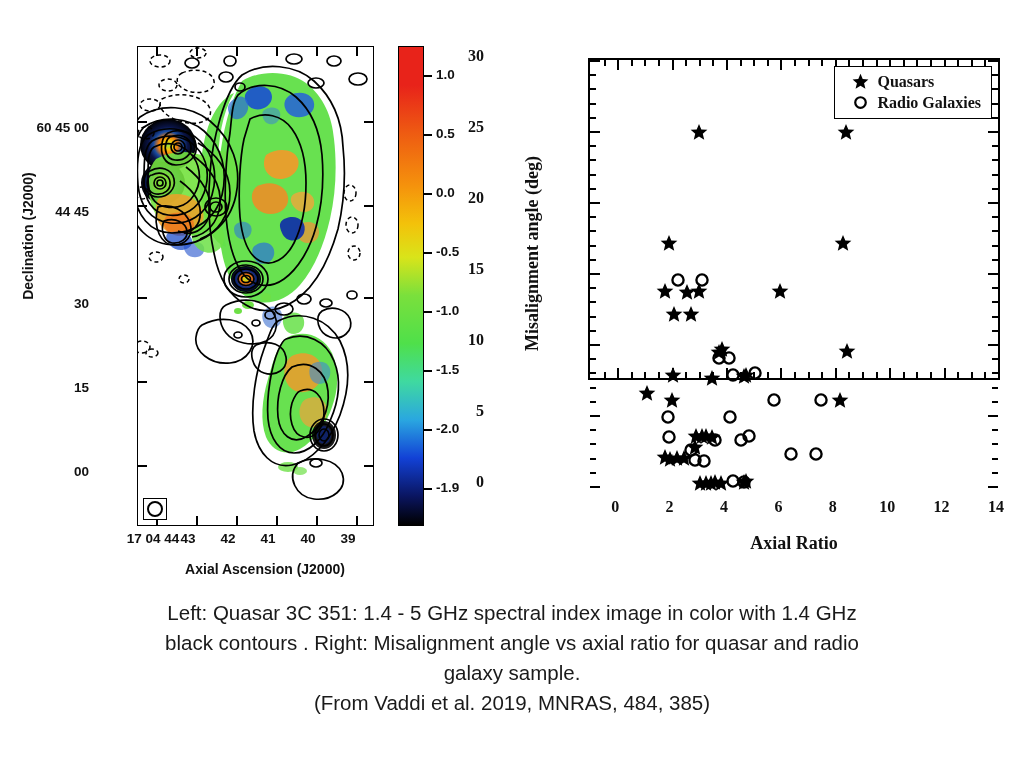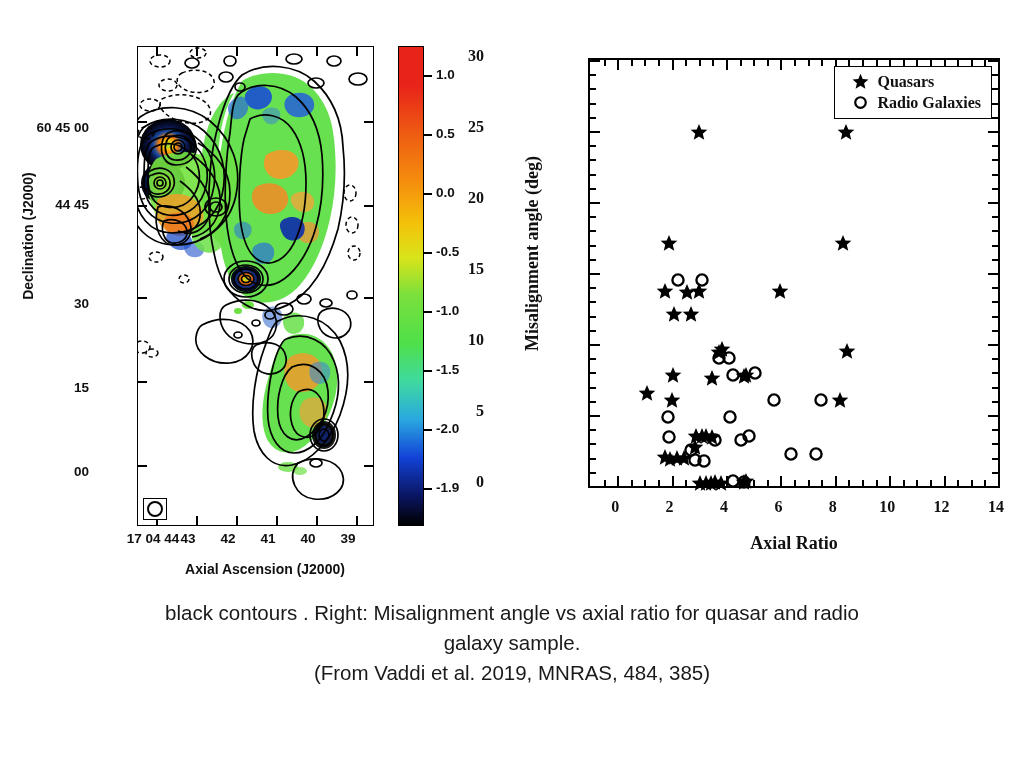--- a/index.html
+++ b/index.html
@@ -61,21 +61,21 @@
       #1241d6 86%,
       #0a1560 94%,
       #000000 100%);
   }
   .cb-tick{position:absolute;left:26px;width:8px;height:1.6px;background:#000;}
   .cb-lab{position:absolute;left:38px;font-size:13.5px;font-weight:bold;color:#111;white-space:nowrap;}
 
   
   #right-panel{position:absolute;left:470px;top:28px;width:554px;height:560px;}
   .rp-frame{
-    position:absolute;left:118px;top:30px;width:412px;height:430px;
+    position:absolute;left:118px;top:30px;width:412px;height:322px;
     border:2px solid #000;background:#fff;box-sizing:border-box;
   }
   .rp-ylabel{
     position:absolute;left:-128px;top:215px;width:380px;
     transform:rotate(-90deg);transform-origin:center center;
     text-align:center;font-size:18px;font-weight:bold;color:#111;
     font-family:"Liberation Serif",serif;
   }
   .rp-xlabel{
     position:absolute;left:118px;top:505px;width:412px;text-align:center;
@@ -117,21 +117,21 @@
 <body>
 
 <div id="figure">
 
   <div id="left-panel">
 
     <div class="lp-ylabel">Declination (J2000)</div>
     <div class="lp-xlabel">Axial Ascension (J2000)</div>
 
     <div class="lp-ytick" style="top:92px">60 45 00</div>
-    <div class="lp-ytick" style="top:169px">44 45</div>
+    <div class="lp-ytick" style="top:176px">44 45</div>
     <div class="lp-ytick" style="top:268px">30</div>
     <div class="lp-ytick" style="top:352px">15</div>
     <div class="lp-ytick" style="top:436px">00</div>
 
     <div class="lp-xtick" style="left:118px;top:503px;width:70px">17 04 44</div>
     <div class="lp-xtick" style="left:166px;top:503px;width:44px">43</div>
     <div class="lp-xtick" style="left:206px;top:503px;width:44px">42</div>
     <div class="lp-xtick" style="left:246px;top:503px;width:44px">41</div>
     <div class="lp-xtick" style="left:286px;top:503px;width:44px">40</div>
     <div class="lp-xtick" style="left:326px;top:503px;width:44px">39</div>
@@ -742,18 +742,19 @@
                 <circle cx="10" cy="10" r="6.2" fill="none" stroke="#000" stroke-width="2.6"></circle>
               </svg>
           </span>
           <span class="legend-lab">Radio Galaxies</span>
         </div>
       </div>
     </div>
   </div>
 
   <div id="caption">
+    <span class="cap-line">Left: Quasar 3C 351: 1.4 - 5 GHz spectral index image in color with 1.4 GHz</span>
     <span class="cap-line">black contours . Right: Misalignment angle vs axial ratio for quasar and radio</span>
     <span class="cap-line">galaxy sample.</span>
     <span class="cap-line">(From Vaddi et al. 2019, MNRAS, 484, 385)</span>
   </div>
 
 </div>
 
 </body></html>

